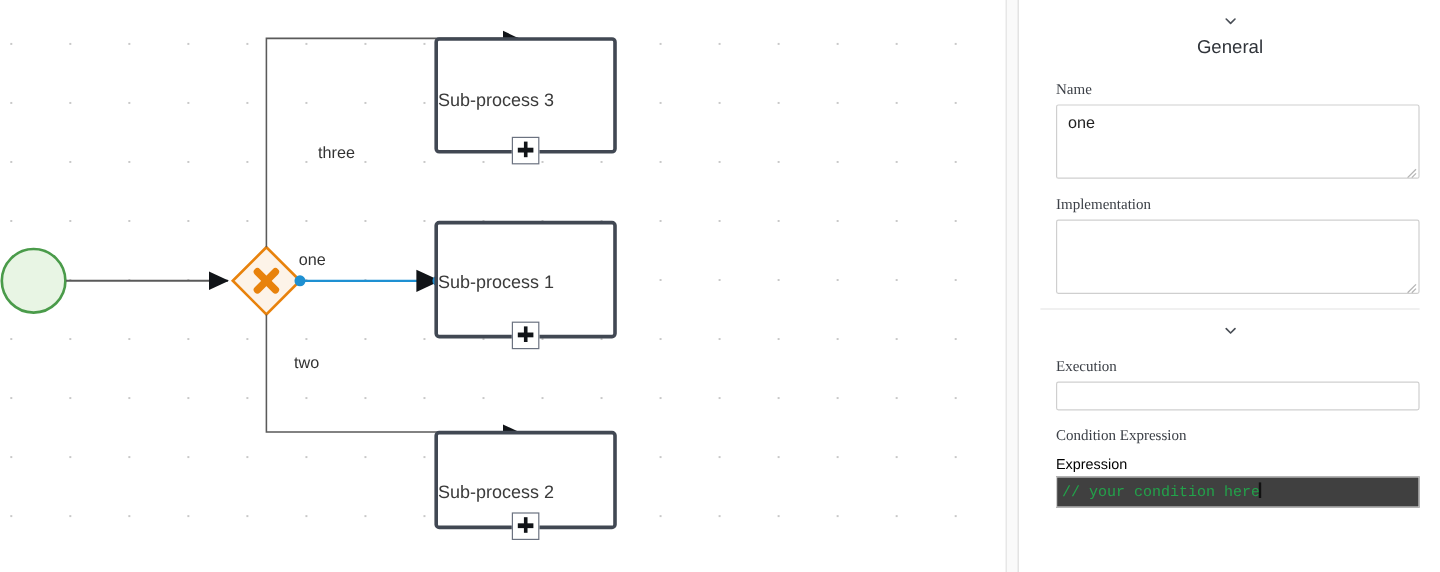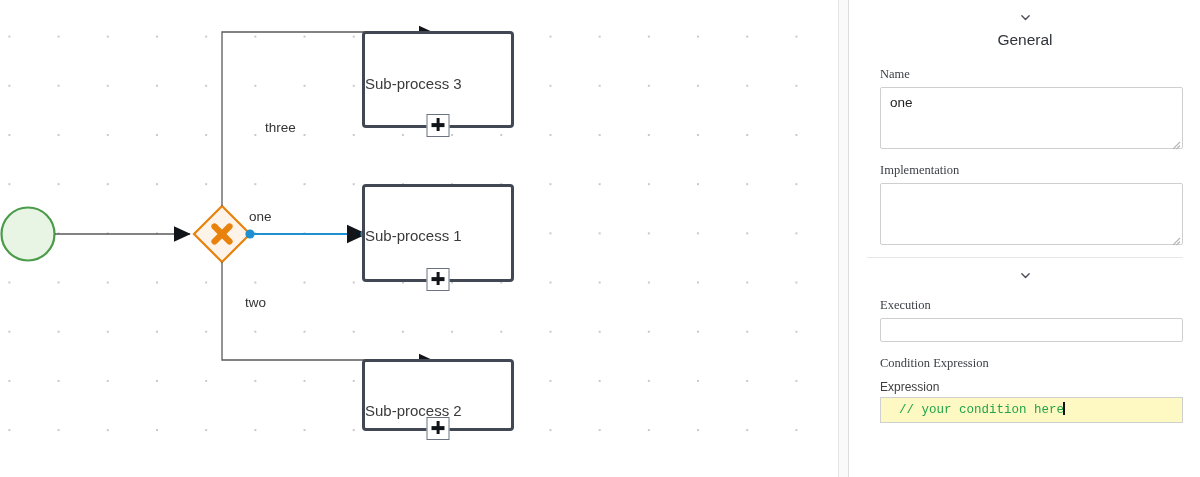--- a/index.html
+++ b/index.html
@@ -79,21 +79,21 @@
     font-family:"Liberation Sans", sans-serif;
   }
   .divider { height:1px; background:#e6e6e6; margin:12px 0 0 0; }
 
   .field { padding-left:13px; }
   .field-label {
     font-size:12.5px; color:#3c4047; margin:14px 0 5px 0;
     font-family:Liberation Serif, serif;
   }
   .field-sublabel {
-    font-size:12px; color:#404040; margin:9px 0 3px 0;
+    font-size:12px; color:#000000; margin:9px 0 3px 0;
     font-family:"Liberation Sans", sans-serif;
   }
   .txtarea {
     width:303px; background:#ffffff;
     border:1px solid #cfcfcf; border-radius:2px;
     font-size:13.5px; color:#222; font-family:"Liberation Sans", sans-serif;
     padding:7px 9px; resize:none; display:block; outline:none;
     line-height:1.25;
     position:relative;
   }
@@ -102,23 +102,23 @@
     position:absolute; right:2px; bottom:2px; width:11px; height:11px;
     pointer-events:none;
   }
   .txtinput {
     width:303px; height:24px; background:#ffffff;
     border:1px solid #cfcfcf; border-radius:2px;
     font-size:13px; color:#222; font-family:"Liberation Sans", sans-serif;
     padding:2px 7px; display:block; outline:none;
   }
   .code-editor {
-    width:303px; background:#fef9c3;
+    width:303px; background:#404040;
     border:1px solid #cfcfcf; border-top:1px solid #cfcfcf;
-    padding:3px 4px 3px 18px;
+    padding:3px 4px 3px 4px;
     font-family:"Liberation Mono", monospace;
     font-size:12.5px; line-height:1.45;
     white-space:pre; overflow:hidden;
   }
   .code-comment { color:#22a34a; }
   .caret {
     display:inline-block; width:1.6px; height:13px; background:#111;
     vertical-align:-2px; margin-left:-1px;
   }
 </style>
@@ -167,21 +167,21 @@
     <div class="subprocess" style="left:362px; top:31px; width:152px; height:97px;">
       <div class="sp-label" style="top:41px;">Sub-process 3</div>
       <div class="plus-marker"></div>
     </div>
 
     <div class="subprocess" style="left:362px; top:184px; width:152px; height:98px;">
       <div class="sp-label" style="top:40px;">Sub-process 1</div>
       <div class="plus-marker"></div>
     </div>
 
-    <div class="subprocess" style="left:362px; top:359px; width:152px; height:72px;">
+    <div class="subprocess" style="left:362px; top:359px; width:152px; height:82px;">
       <div class="sp-label" style="top:40px;">Sub-process 2</div>
       <div class="plus-marker"></div>
     </div>
   </div>
 
   <div id="gutter"></div>
 
   <div id="panel">
 
     <div class="group-header">

